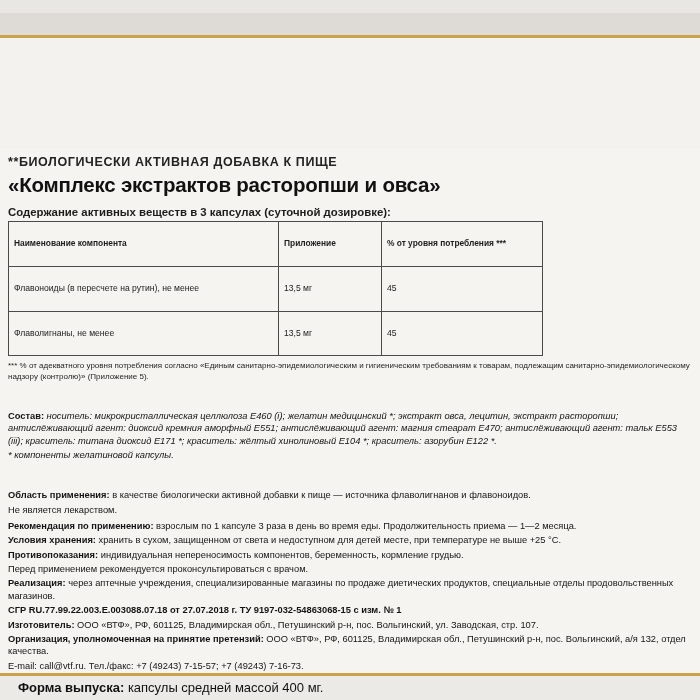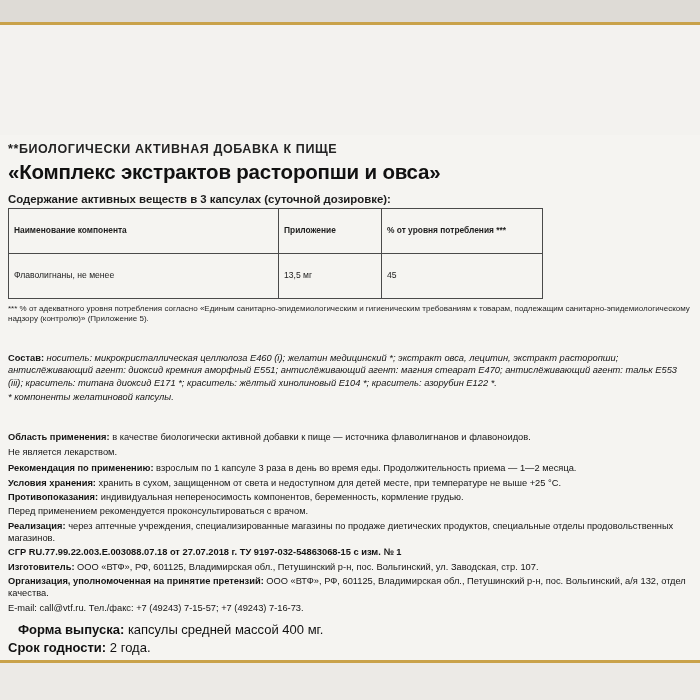--- a/index.html
+++ b/index.html
@@ -9,21 +9,21 @@
   body {
     width: 700px;
     height: 700px;
     background: #e9e7e4;
     font-family: "Liberation Sans", sans-serif;
     overflow: hidden;
   }
   .package {
     position: absolute;
     left: 0;
-    top: 0;
+    top: 13px;
     width: 700px;
     height: 520px;
     background: #86efac;
   }
   .top-band {
     position: absolute;
     left: 0;
     top: 0;
     width: 700px;
     height: 22px;
@@ -172,20 +172,25 @@
     <table class="nutri">
       <thead>
         <tr>
           <th class="c1">Наименование компонента</th>
           <th class="c2">Приложение</th>
           <th class="c3">% от уровня потребления ***</th>
         </tr>
       </thead>
       <tbody>
         <tr>
+          <td class="c1">Флавоноиды (в пересчете на рутин), не менее</td>
+          <td class="c2">13,5 мг</td>
+          <td class="c3">45</td>
+        </tr>
+        <tr>
           <td class="c1">Флаволигнаны, не менее</td>
           <td class="c2">13,5 мг</td>
           <td class="c3">45</td>
         </tr>
       </tbody>
     </table>
 
     <div class="footnote">*** % от адекватного уровня потребления согласно «Единым санитарно-эпидемиологическим и гигиеническим требованиям к товарам, подлежащим санитарно-эпидемиологическому надзору (контролю)» (Приложение 5).</div>
 
     <div class="blk">

